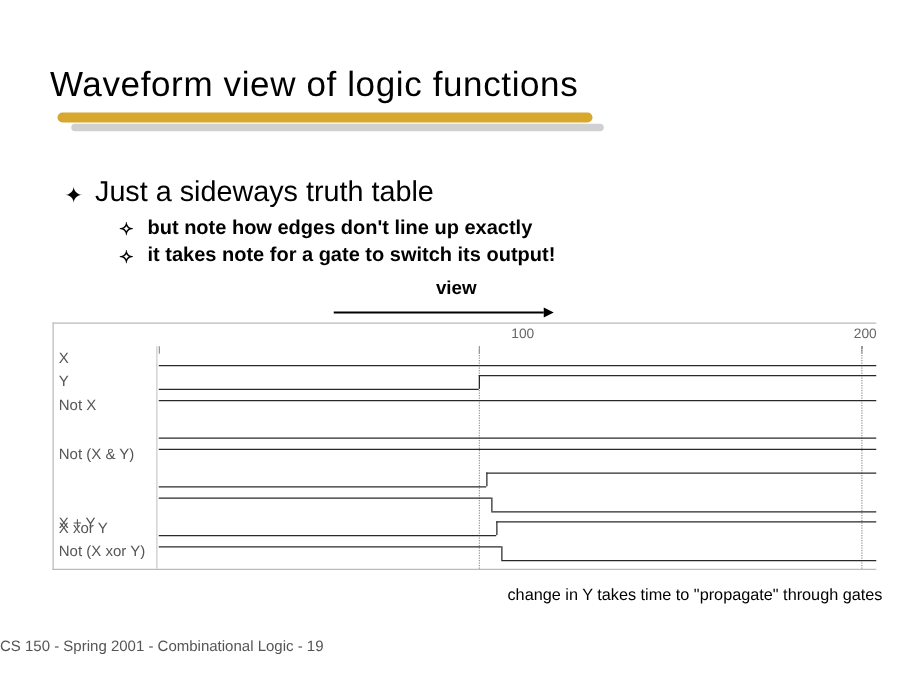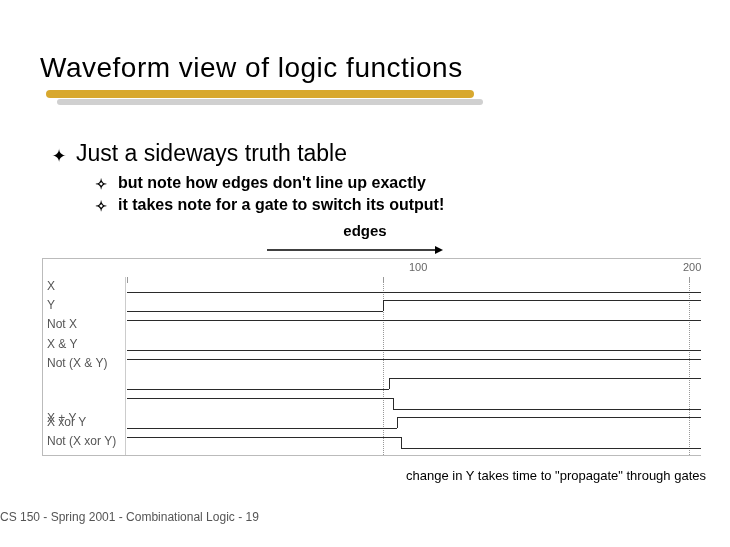--- a/index.html
+++ b/index.html
@@ -175,21 +175,21 @@
 
   <div class="bullet-row bullet-sub bullet-sub1">
     <span class="glyph glyph-sub">✧</span>
     <span>but note how edges don't line up exactly</span>
   </div>
   <div class="bullet-row bullet-sub bullet-sub2">
     <span class="glyph glyph-sub">✧</span>
     <span>it takes note for a gate to switch its output!</span>
   </div>
 
-  <div class="time-label">edges</div>
+  <div class="time-label">view</div>
   <svg class="time-arrow" width="180" height="12">
     <line x1="2" y1="6" x2="170" y2="6" stroke="#000" stroke-width="1.5"></line>
     <polygon points="170,2 178,6 170,10" fill="#000"></polygon>
   </svg>
 
   <div class="waveform-box">
     <div class="row-sep"></div>
 
     <div class="tick-label" style="left:330px;margin-left:36px;">100</div>
     <div class="tick-label" style="left:640px;">200</div>
@@ -233,23 +233,20 @@
 
     <div class="row" style="top:18px;">
         <span class="row-label">X</span>
       </div>
     <div class="row" style="top:37px;">
         <span class="row-label">Y</span>
       </div>
     <div class="row" style="top:56px;">
         <span class="row-label">Not X</span>
       </div>
-    <div class="row" style="top:76px;">
-        <span class="row-label">X &amp; Y</span>
-      </div>
     <div class="row" style="top:95px;">
         <span class="row-label">Not (X &amp; Y)</span>
       </div>
     <div class="row" style="top:106px;margin-top:44px;">
         <span class="row-label">X + Y</span>
       </div>
     <div class="row" style="top:154px;">
         <span class="row-label">X xor Y</span>
       </div>
     <div class="row" style="top:173px;">

